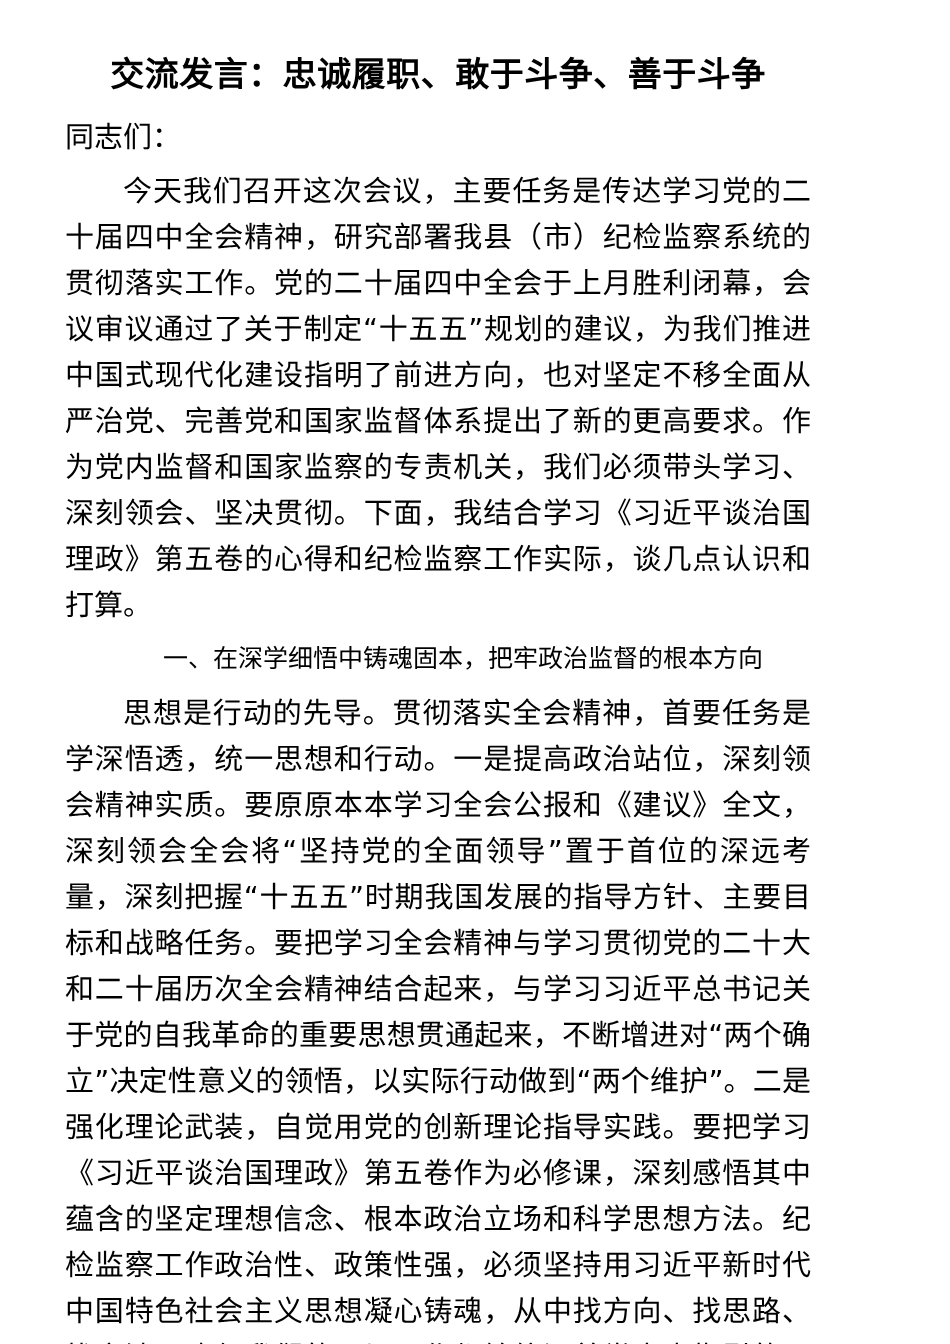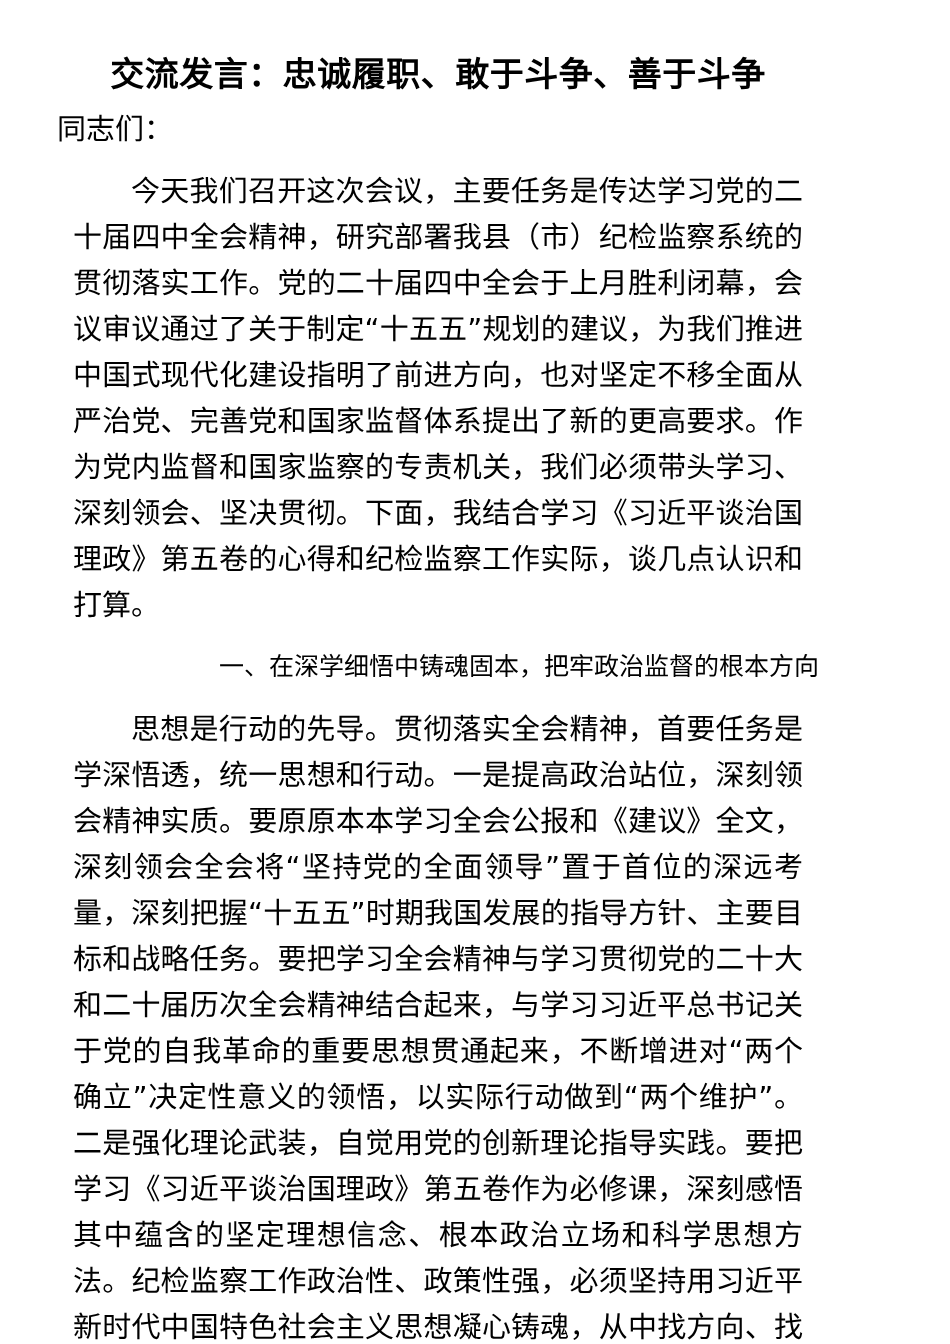--- a/index.html
+++ b/index.html
@@ -36,42 +36,42 @@
     text-align: center;
     letter-spacing: 0.5px;
     padding-top: 50px;
     padding-bottom: 8px;
     white-space: nowrap;
   }
   .salutation {
     font-size: 29px;
     line-height: 46px;
     text-align: left;
-    margin: 0;
+    margin: 8px;
     padding: 0;
     text-indent: 0;
   }
   .body-para {
     font-size: 29px;
     line-height: 46px;
-    margin: 16px;
+    margin: 8px;
     padding: 0;
     text-indent: 58px;
     text-align: justify;
     text-justify: inter-character;
     word-break: break-all;
     letter-spacing: 0px;
   }
   .section-heading {
     font-size: 25px;
     line-height: 46px;
     margin: 0;
     padding: 0;
     text-indent: 50px;
-    text-align: right;
+    text-align: center;
     font-weight: normal;
     white-space: nowrap;
   }
 </style>
 </head>
 <body>
 
 <div class="page">
 
   <h1 class="doc-title">交流发言：忠诚履职、敢于斗争、善于斗争</h1>

